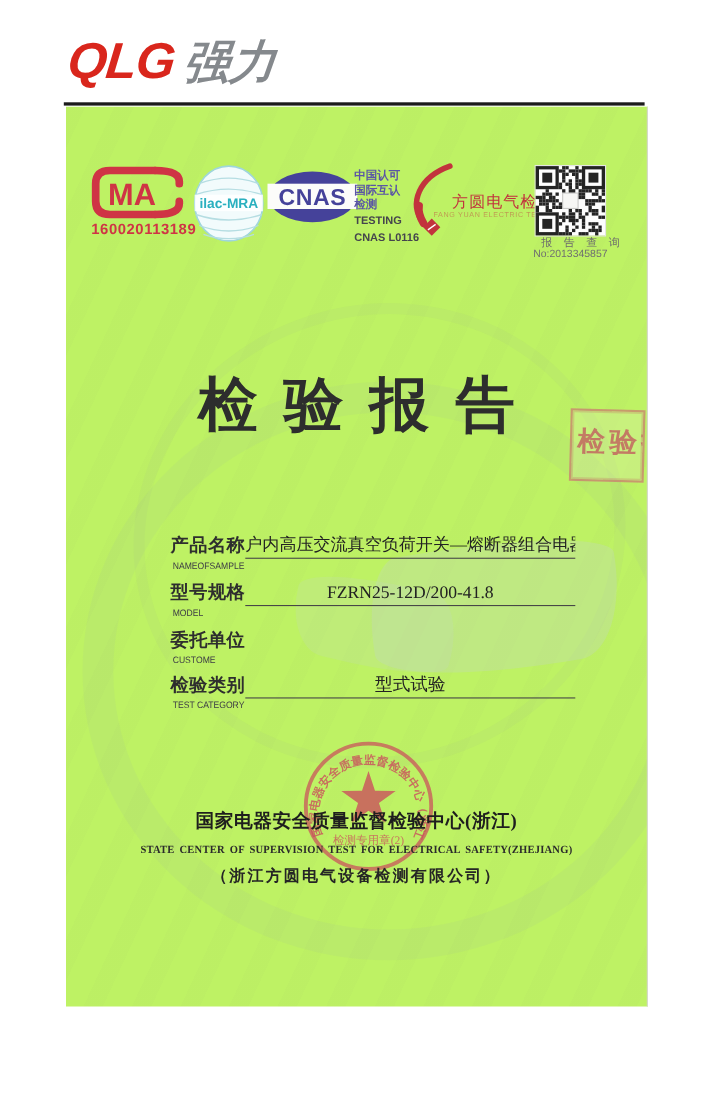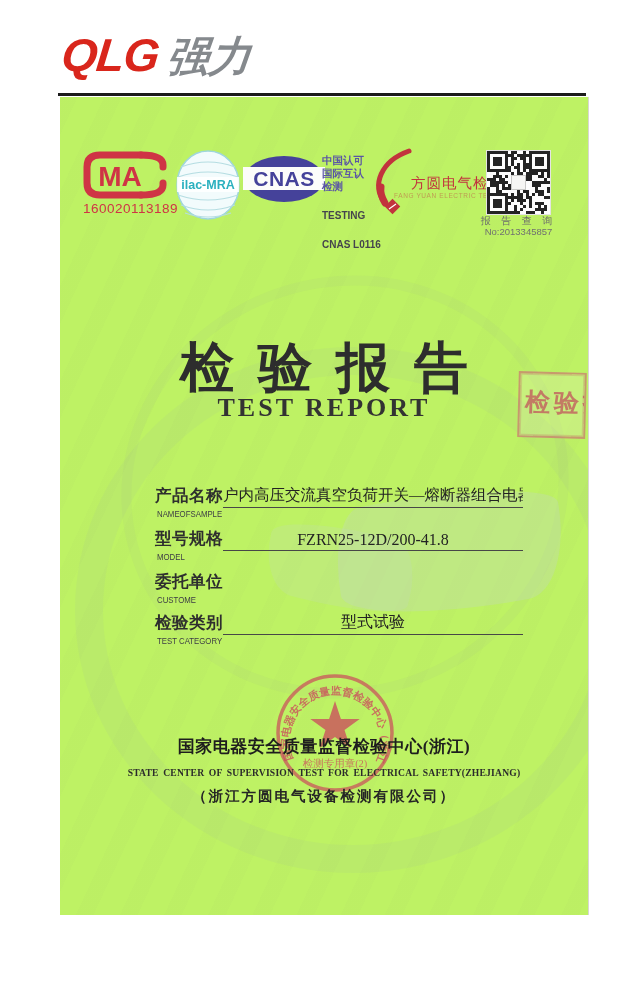--- a/index.html
+++ b/index.html
@@ -25,39 +25,39 @@
             border:10px solid rgba(150,168,156,0.08);transform:rotate(-18deg);}
   .wm-leaf{position:absolute;left:275px;top:395px;width:230px;height:120px;
            background:rgba(196,213,201,0.30);border-radius:15% 85% 20% 80%/70% 25% 75% 30%;
            transform:rotate(-10deg);}
   .wm-leaf2{position:absolute;left:205px;top:430px;width:150px;height:80px;
             background:rgba(196,213,201,0.20);border-radius:80% 20% 75% 25%/30% 70% 25% 75%;
             transform:rotate(14deg);}
 
   
   .cma-num{position:absolute;left:23px;top:104px;font-family:"Liberation Sans",sans-serif;
-           font-weight:400;font-size:13.5px;color:#cf3445;letter-spacing:0.5px;}
+           font-weight:700;font-size:13.5px;color:#cf3445;letter-spacing:0.5px;}
   .cnas-block{position:absolute;left:262px;top:57px;width:62px;}
   .cnas-cn{font-family:"Liberation Sans",sans-serif;font-weight:700;font-size:10.5px;
            line-height:13px;color:#5a55a5;}
-  .cnas-en{margin-top:17px;font-family:"Liberation Sans",sans-serif;font-weight:700;
+  .cnas-en{margin-top:3px;font-family:"Liberation Sans",sans-serif;font-weight:700;
            font-size:10px;line-height:12px;color:#45454d;}
   .fy-name{position:absolute;left:332px;top:77px;font-family:"Liberation Sans",sans-serif;
            font-weight:400;font-size:14.5px;color:#c2333d;letter-spacing:1px;white-space:nowrap;margin-left:19px;}
   .fy-eng{position:absolute;left:334px;top:95px;font-family:"Liberation Sans",sans-serif;
           font-size:6.5px;color:rgba(194,51,61,0.45);letter-spacing:0.6px;white-space:nowrap;}
   .qr{position:absolute;left:427px;top:54px;width:63px;height:63px;background:#fdfdfd;
       outline:1px solid #e4e4e2;}
   .qcell{position:absolute;width:3px;height:3px;background:#242424;}
   .qfinder{position:absolute;width:15px;height:15px;border:3px solid #242424;}
   .qfinder::after{content:"";position:absolute;left:3px;top:3px;width:9px;height:9px;background:#242424;}
   .qf-tl{left:0;top:0}.qf-tr{right:0;top:0}.qf-bl{left:0;bottom:0}
   .qlogo{position:absolute;left:24px;top:24px;width:15px;height:15px;background:#f6f6f4;
          border:1px solid #c9c9c7;box-sizing:border-box;}
-  .qr-caption{position:absolute;left:412px;top:117px;width:93px;text-align:center;
+  .qr-caption{position:absolute;left:432px;top:117px;width:93px;text-align:left;
               font-size:10px;color:#6c6c6c;letter-spacing:4px;}
   .qr-number{position:absolute;left:412px;top:129px;width:93px;text-align:center;
              font-family:"Liberation Sans",sans-serif;font-size:9.5px;color:#707070;}
 
   
   .title-cn{position:absolute;left:0;width:100%;top:235px;text-align:center;font-weight:700;
             font-size:54px;letter-spacing:24px;text-indent:24px;color:#2d2d2d;}
   .title-en{position:absolute;left:0;width:100%;top:296px;text-align:center;font-weight:700;
             font-size:26px;letter-spacing:3px;color:#333333;}
   .side-stamp{position:absolute;left:458px;top:275px;width:64px;height:62px;
@@ -291,21 +291,20 @@
         <div class="qcell" style="left: 30px; top: 60px;"></div>
         <div class="qcell" style="left: 39px; top: 60px;"></div>
         <div class="qcell" style="left: 42px; top: 60px;"></div>
         <div class="qcell" style="left: 45px; top: 60px;"></div>
         <div class="qcell" style="left: 54px; top: 60px;"></div>
       </div>
     <div class="qr-caption">报 告 查 询</div>
     <div class="qr-number">No:2013345857</div>
 
     <div class="title-cn">检验报告</div>
-    <div class="title-en">TEST REPORT</div>
 
     <div class="side-stamp">
       <span>检验报</span>
     </div>
 
     <div class="field" style="top:388px">
       <div class="f-line">
         <span class="f-label">产品名称</span>
         <span class="f-value" style="font-size:15.5px">户内高压交流真空负荷开关—熔断器组合电器</span>
       </div>

